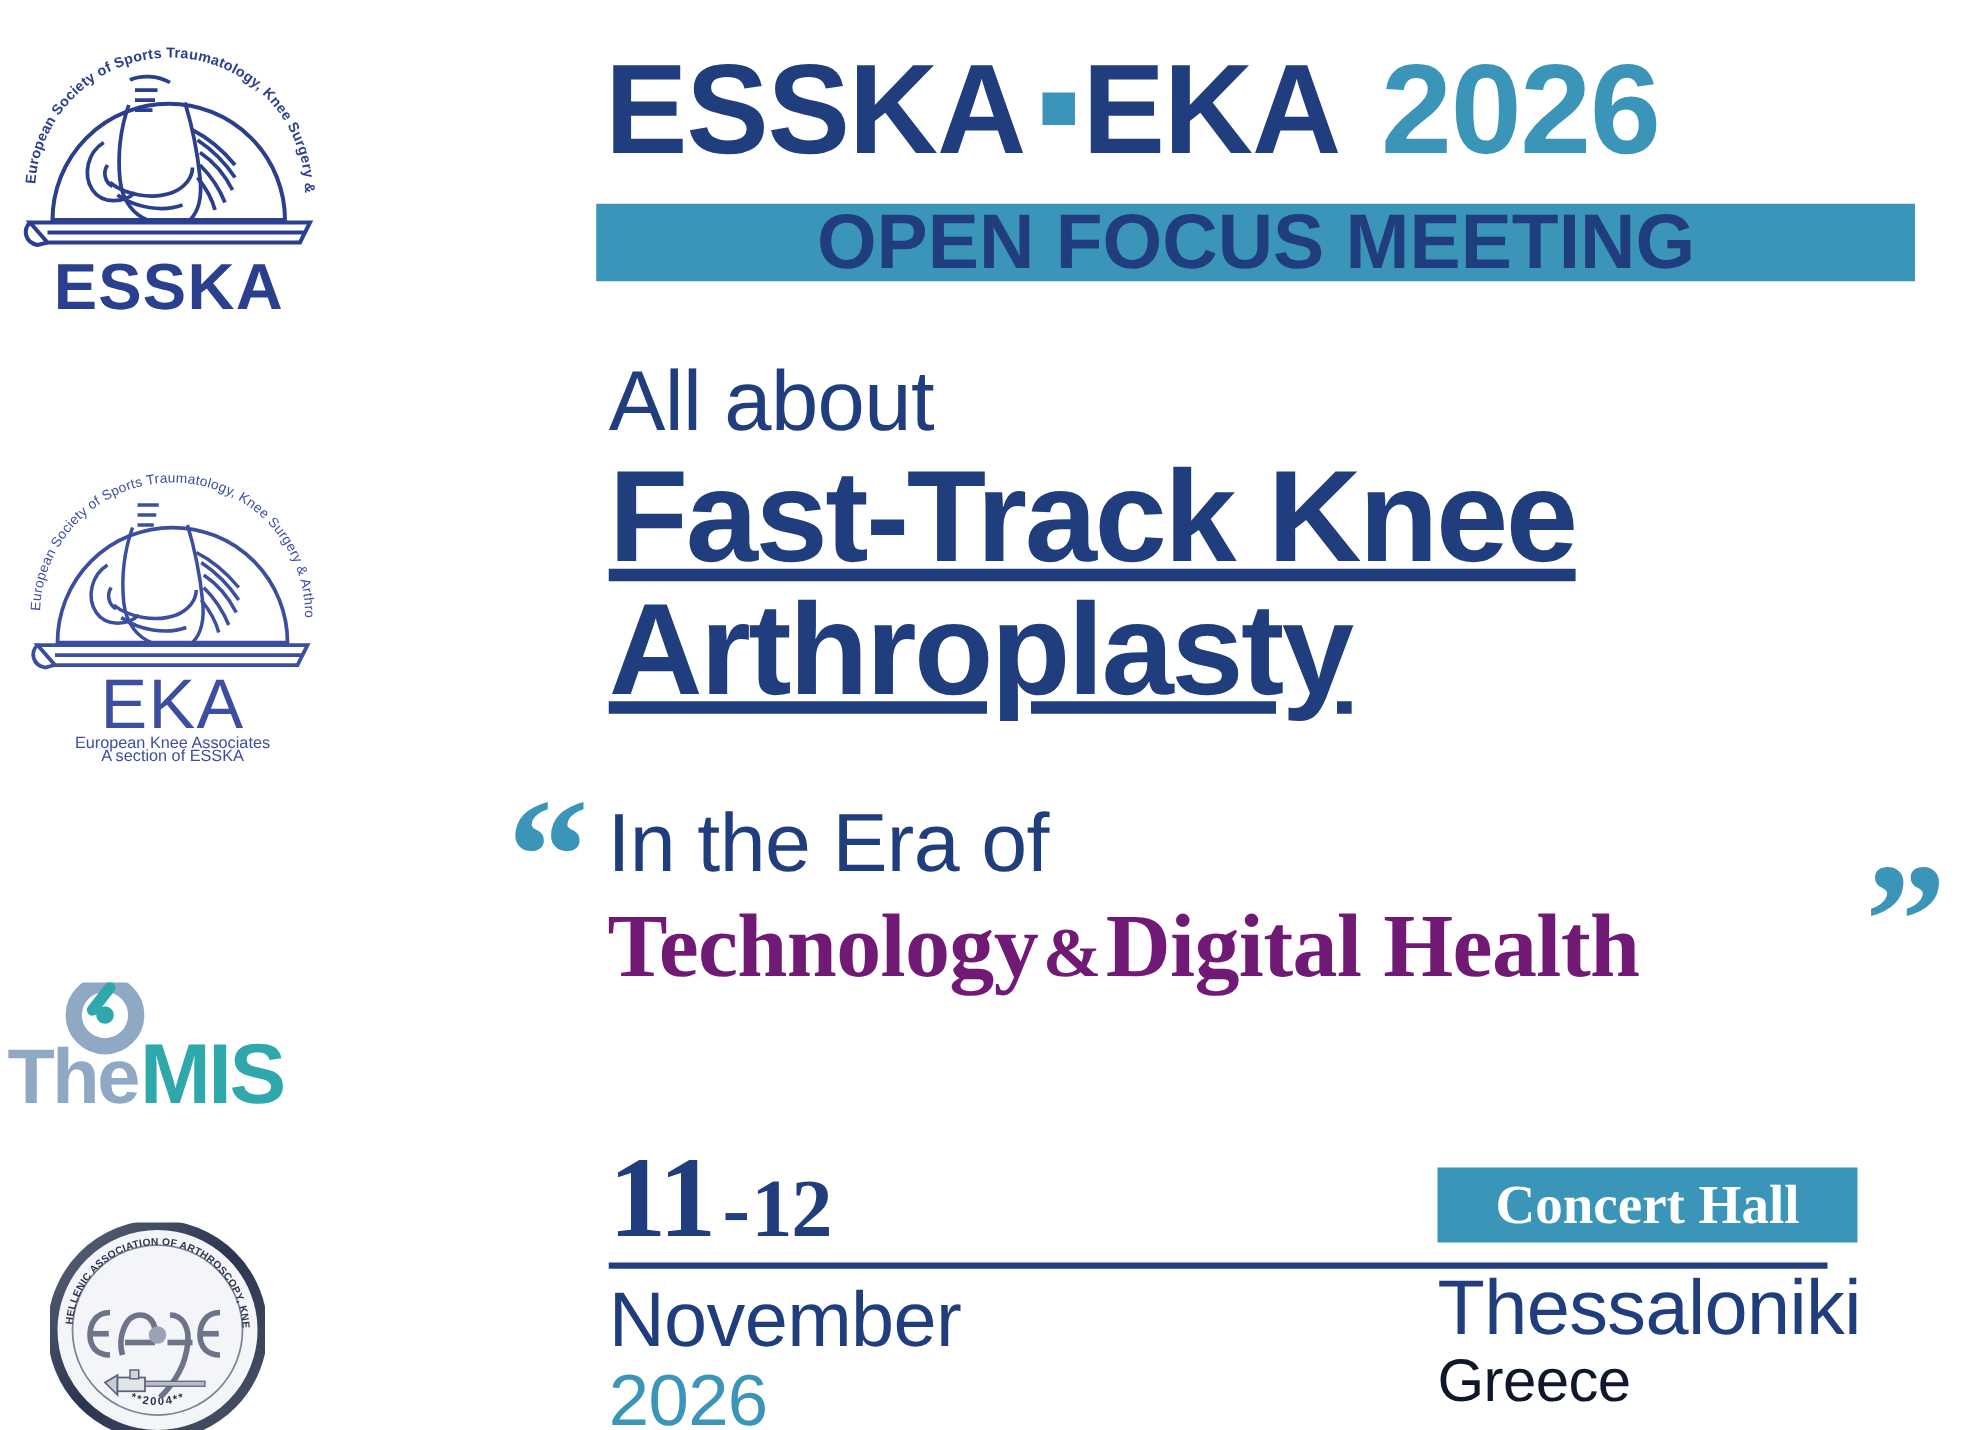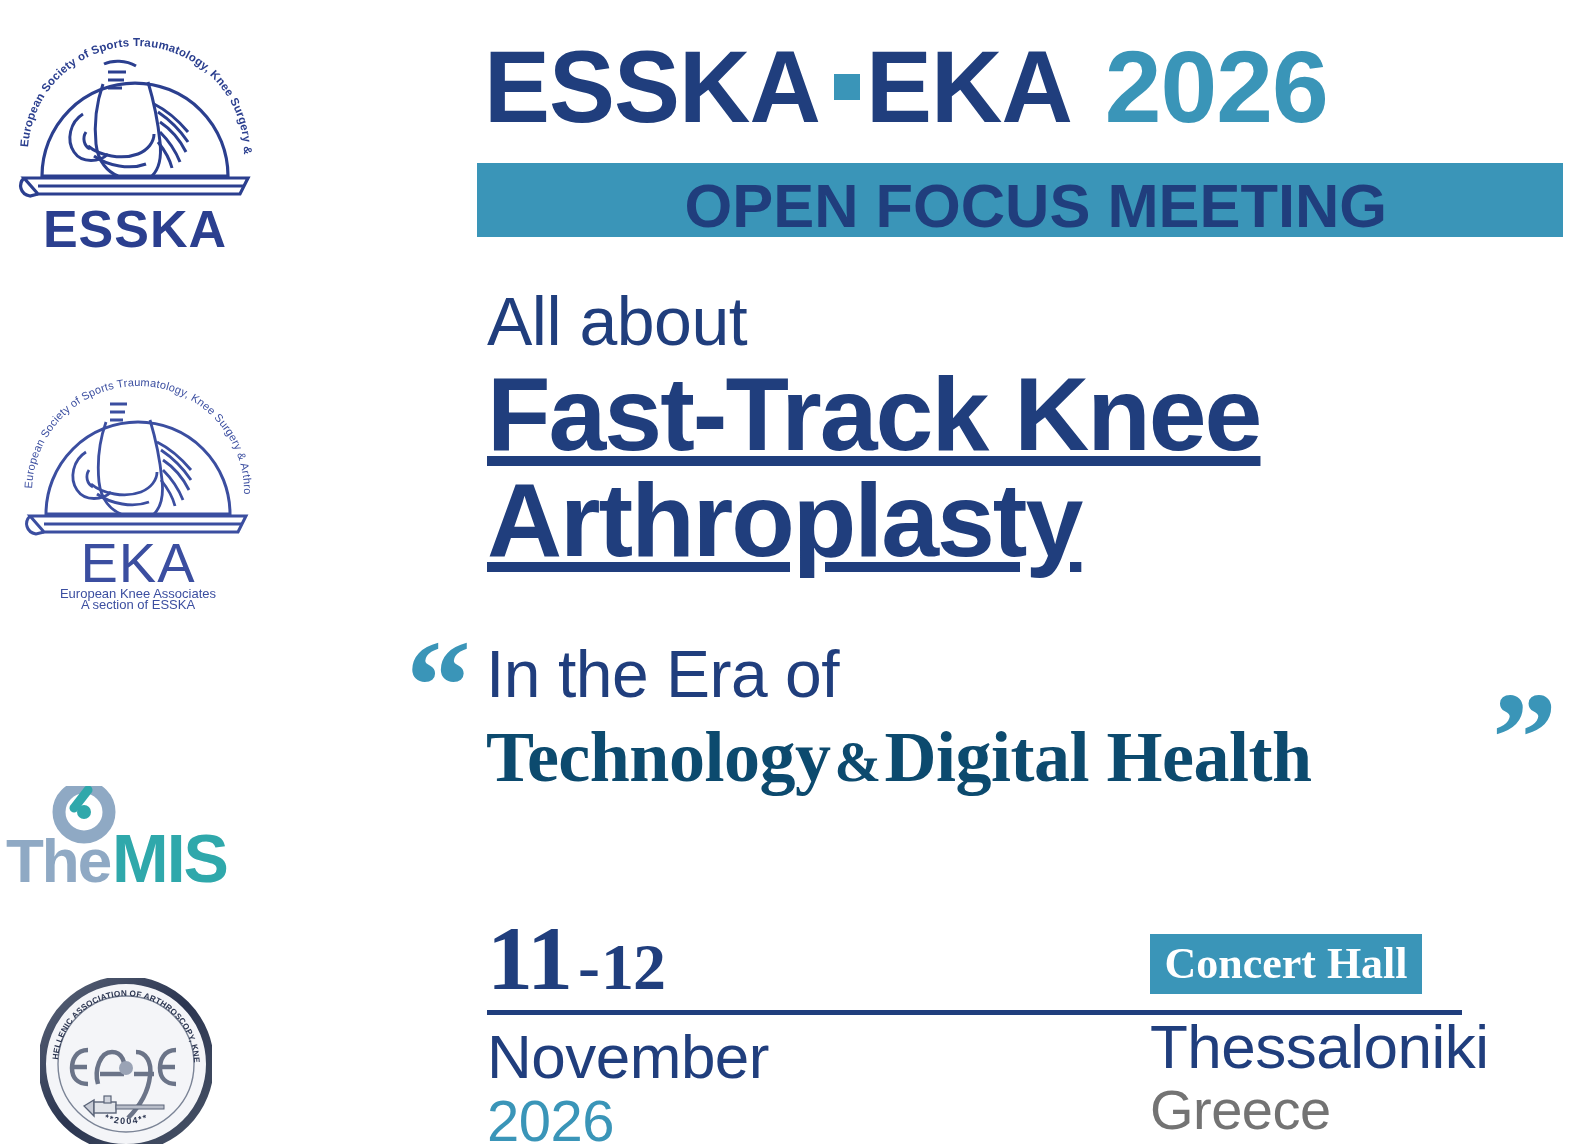--- a/index.html
+++ b/index.html
@@ -79,26 +79,25 @@
     color: #3a95b8;
     margin-left: 26px;
   }
 
   
   .banner {
     position: absolute;
     left: 477px;
     top: 163px;
     width: 1055px;
-    height: 74px;
+    height: 62px;
     background: #3a95b8;
     display: flex;
-    align-items: flex-end;
+    align-items: flex-start;
     justify-content: center;
-    padding-left: 31px;
   }
   .banner-text {
     font-family: "Liberation Sans", sans-serif;
     font-weight: bold;
     font-size: 62px;
     line-height: 1;
     letter-spacing: 0px;
     color: #203e7d;
     transform: scaleX(0.99);
   }
@@ -167,21 +166,21 @@
     font-size: 66px;
     line-height: 1.05;
     color: #203e7d;
     letter-spacing: -0.5px;
   }
   .quote-line2 {
     font-family: "Liberation Serif", serif;
     font-weight: bold;
     font-size: 72px;
     line-height: 1.12;
-    color: #0c4a6e;
+    color: #701a75;
     letter-spacing: -0.5px;
     white-space: nowrap;
     margin-top: 8px;
     text-align: center;
   }
   .quote-line2 .amp {
     font-size: 56px;
     padding: 0 4px;
   }
 
@@ -223,21 +222,21 @@
     font-family: "Liberation Sans", sans-serif;
     font-weight: 400;
     font-size: 58px;
     line-height: 1.05;
     color: #3a95b8;
     letter-spacing: -0.5px;
   }
 
   .venue-block { position: absolute; left: 1150px; top: 0; width: 423px; }
   .venue-badge {
-    width: 272px;
+    width: 336px;
     height: 60px;
     background: #3a95b8;
     display: flex;
     align-items: center;
     justify-content: center;
     margin-top: 22px;
   }
   .venue-badge-text {
     font-family: "Liberation Serif", serif;
     font-weight: bold;
@@ -251,23 +250,23 @@
     font-weight: 400;
     font-size: 62px;
     line-height: 1.08;
     color: #203e7d;
     letter-spacing: -0.5px;
     margin-top: 20px;
   }
   .venue-country {
     font-family: "Liberation Sans", sans-serif;
     font-weight: 400;
-    font-size: 56px;
+    font-size: 48px;
     line-height: 1.05;
-    color: #737373;
+    color: #0f172a;
     letter-spacing: -0.5px;
   }
 </style>
 </head>
 <body>
 
 <div class="logo-col">
 
   <div class="logo-block" id="logo-esska">
     <svg viewBox="0 0 255 248" xmlns="http://www.w3.org/2000/svg">

